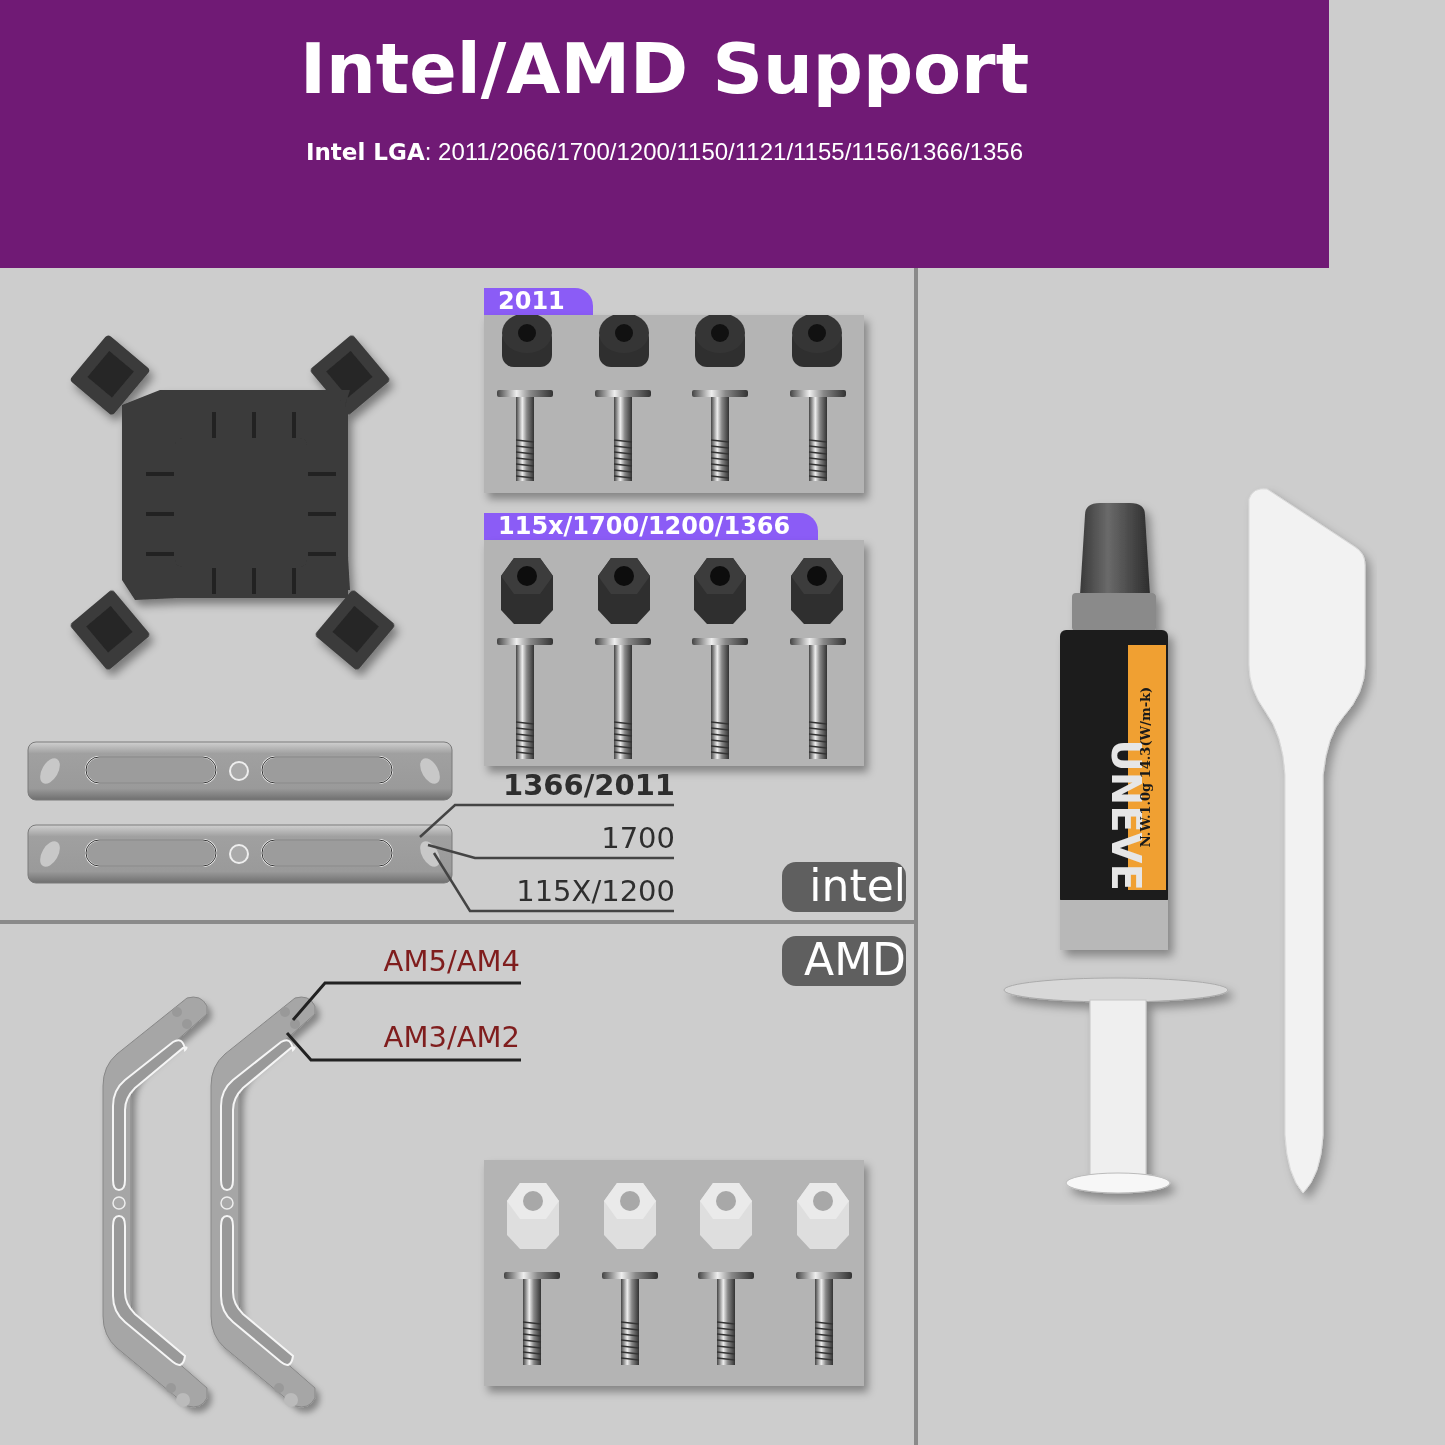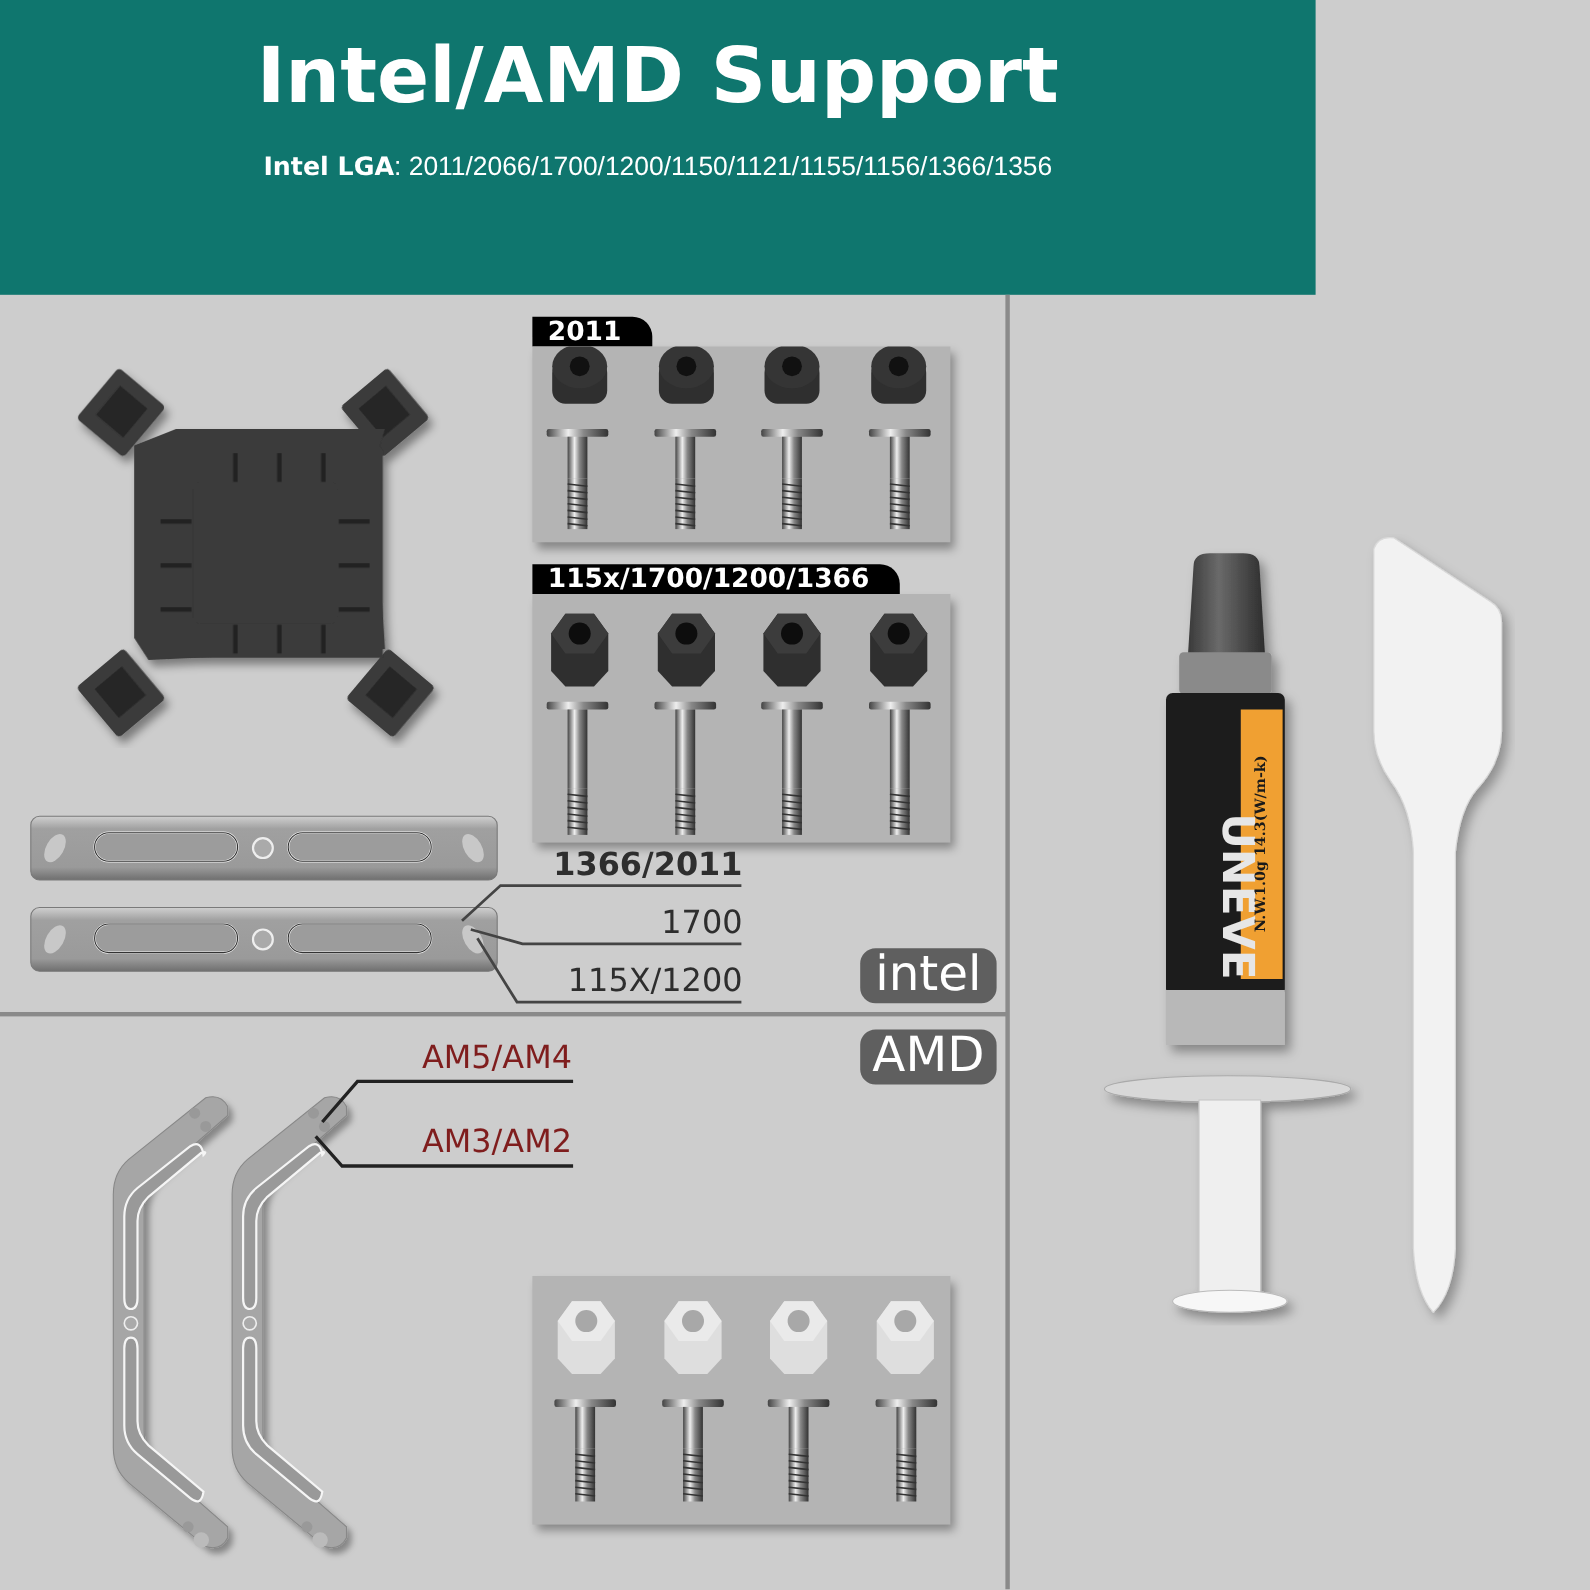--- a/index.html
+++ b/index.html
@@ -1,30 +1,30 @@
 <!DOCTYPE html>
 <html><head>
 <meta charset="utf-8">
 <style>
   * { box-sizing: border-box; margin: 0; padding: 0; }
   body { width: 1445px; height: 1445px; background: #cdcdcd; overflow: hidden; position: relative; font-family: "DejaVu Sans", sans-serif; }
-  .header { position: absolute; left: 0; top: 0; width: 1196px; height: 268px; background: #0f766e; color: #fff; text-align: center; }
+  .header { position: absolute; left: 0; top: 0; width: 1329px; height: 268px; background: #701a75; color: #fff; text-align: center; }
   .header h1 { position: absolute; left: 0; width: 100%; top: 28px; font-size: 70px; font-weight: bold; letter-spacing: 0px; }
   .header .line { position: absolute; left: 0; width: 100%; font-size: 24px; font-family: "Liberation Sans", sans-serif; }
   .header .line1 { top: 138px; }
   .header .line2 { top: 185px; }
   .header b { font-family: "DejaVu Sans", sans-serif; font-weight: bold; font-size: 23px; }
   .vdiv { position: absolute; left: 914px; top: 268px; width: 4px; height: 1177px; background: #8a8a8a; }
   .hdiv { position: absolute; left: 0; top: 920px; width: 916px; height: 4px; background: #8a8a8a; }
   .abs { position: absolute; }
-  .tag { position: absolute; background: #000000; color: #fff; font-weight: bold; font-family: "DejaVu Sans", sans-serif; border-top-right-radius: 18px; padding: 0 28px 0 14px; height: 27px; line-height: 27px; font-size: 24px; }
+  .tag { position: absolute; background: #8b5cf6; color: #fff; font-weight: bold; font-family: "DejaVu Sans", sans-serif; border-top-right-radius: 18px; padding: 0 28px 0 14px; height: 27px; line-height: 27px; font-size: 24px; }
   .panel { position: absolute; background: #b4b4b4; box-shadow: 4px 6px 8px rgba(0,0,0,0.35); }
   .lbl { position: absolute; font-family: "DejaVu Sans", sans-serif; font-size: 29px; color: #2e2e2e; text-align: right; }
   .amdlbl { color: #7f1d1d; }
-  .brand { position: absolute; background: #5f5f5f; color: #fff; border-radius: 14px; font-family: "DejaVu Sans", sans-serif; font-size: 44px; text-align: center; line-height: 48px; }
+  .brand { position: absolute; background: #5f5f5f; color: #fff; border-radius: 14px; font-family: "DejaVu Sans", sans-serif; font-size: 44px; text-align: right; line-height: 48px; }
   svg { display: block; }
 </style>
 </head>
 <body>
 
 <div class="header">
   <h1>Intel/AMD Support</h1>
   <div class="line line1">
     <b>Intel LGA</b><span>: 2011/2066/1700/1200/1150/1121/1155/1156/1366/1356</span>
   </div>

